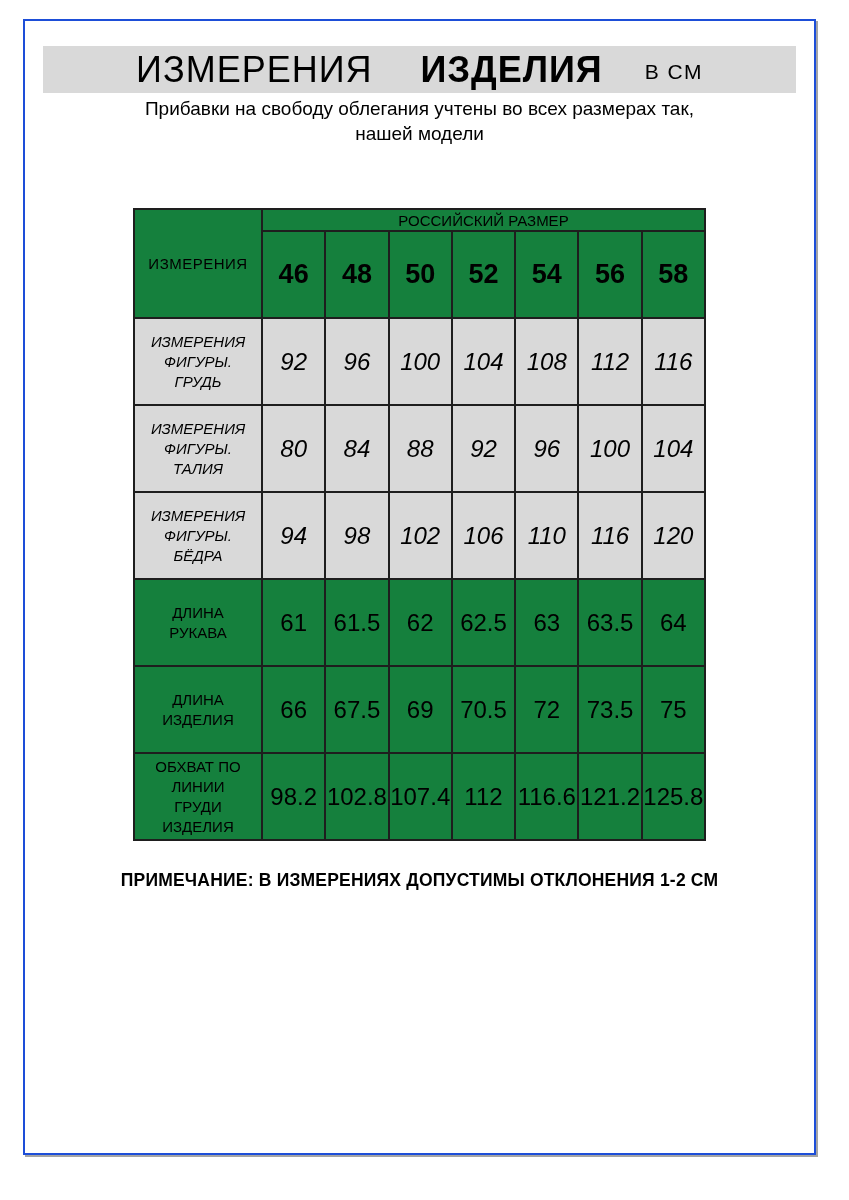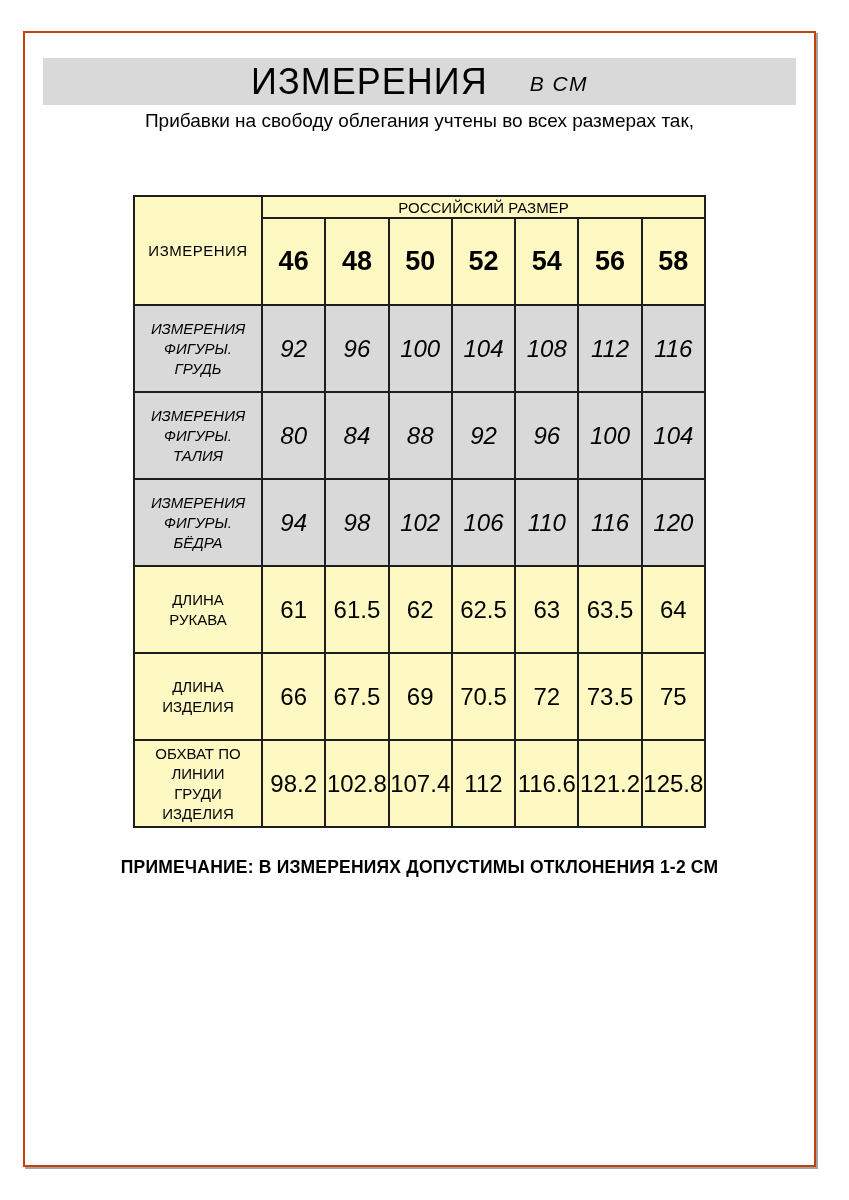--- a/index.html
+++ b/index.html
@@ -8,24 +8,24 @@
     background: #ffffff;
     width: 849px;
     height: 1200px;
     font-family: "Liberation Sans", sans-serif;
     color: #000;
     -webkit-font-smoothing: antialiased;
   }
   .page {
     position: absolute;
     left: 23px;
-    top: 31px;
+    top: 19px;
     width: 793px;
     height: 1136px;
-    border: 2px solid #c2410c;
+    border: 2px solid #1d4ed8;
     box-shadow: 2px 2px 0 rgba(90,90,90,0.55);
     background: #ffffff;
     box-sizing: border-box;
     overflow: hidden;
   }
   .header-bar {
     margin: 25px 18px 0 18px;
     height: 47px;
     background: var(--bar-bg, #d9d9d9);
     display: flex;
@@ -49,21 +49,20 @@
     line-height: 47px;
   }
   .title-unit {
     font-size: 21px;
     font-weight: 400;
     letter-spacing: 1.5px;
     margin-left: 42px;
     align-self: center;
     line-height: 47px;
     transform: translateY(2px);
-    font-style: italic;
   }
   .article-code {
     margin-top: 13px;
     text-align: center;
     font-size: 25px;
     font-weight: 400;
   }
   .description {
     margin-top: 3px;
     text-align: center;
@@ -79,21 +78,21 @@
     table-layout: fixed;
     width: 573px;
   }
   table.size-table col.c-label { width: 128px; }
   table.size-table td, table.size-table th {
     border: 2px solid #1e1e1e;
     padding: 0;
     text-align: center;
     vertical-align: middle;
     font-weight: 400;
-    background: #fef9c3;
+    background: #15803d;
   }
   tr.group-row td { height: 20px; font-size: 15px; }
   tr.sizes-row td { height: 85px; font-size: 27px; font-weight: 900; }
   td.corner-cell { font-size: 16px; letter-spacing: 0.5px; }
   tr.data-row td { height: 85px; }
   tr.data-row td.label-cell {
     font-size: 15px;
     line-height: 20px;
     padding: 0 12px;
   }
@@ -109,26 +108,28 @@
     letter-spacing: 0.2px;
   }
 </style>
 </head>
 <body>
 
 <div class="page">
 
   <div class="header-bar">
     <span class="title-regular">ИЗМЕРЕНИЯ</span>
+    <span class="title-bold">ИЗДЕЛИЯ</span>
     <span class="title-unit">В СМ</span>
   </div>
 
 
   <div class="description">
     <span class="line">Прибавки на свободу облегания учтены во всех размерах так,</span>
+    <span class="line">нашей модели</span>
   </div>
 
   <table class="size-table">
     <colgroup>
       <col class="c-label">
       <col>
         <col>
         <col>
         <col>
         <col>

